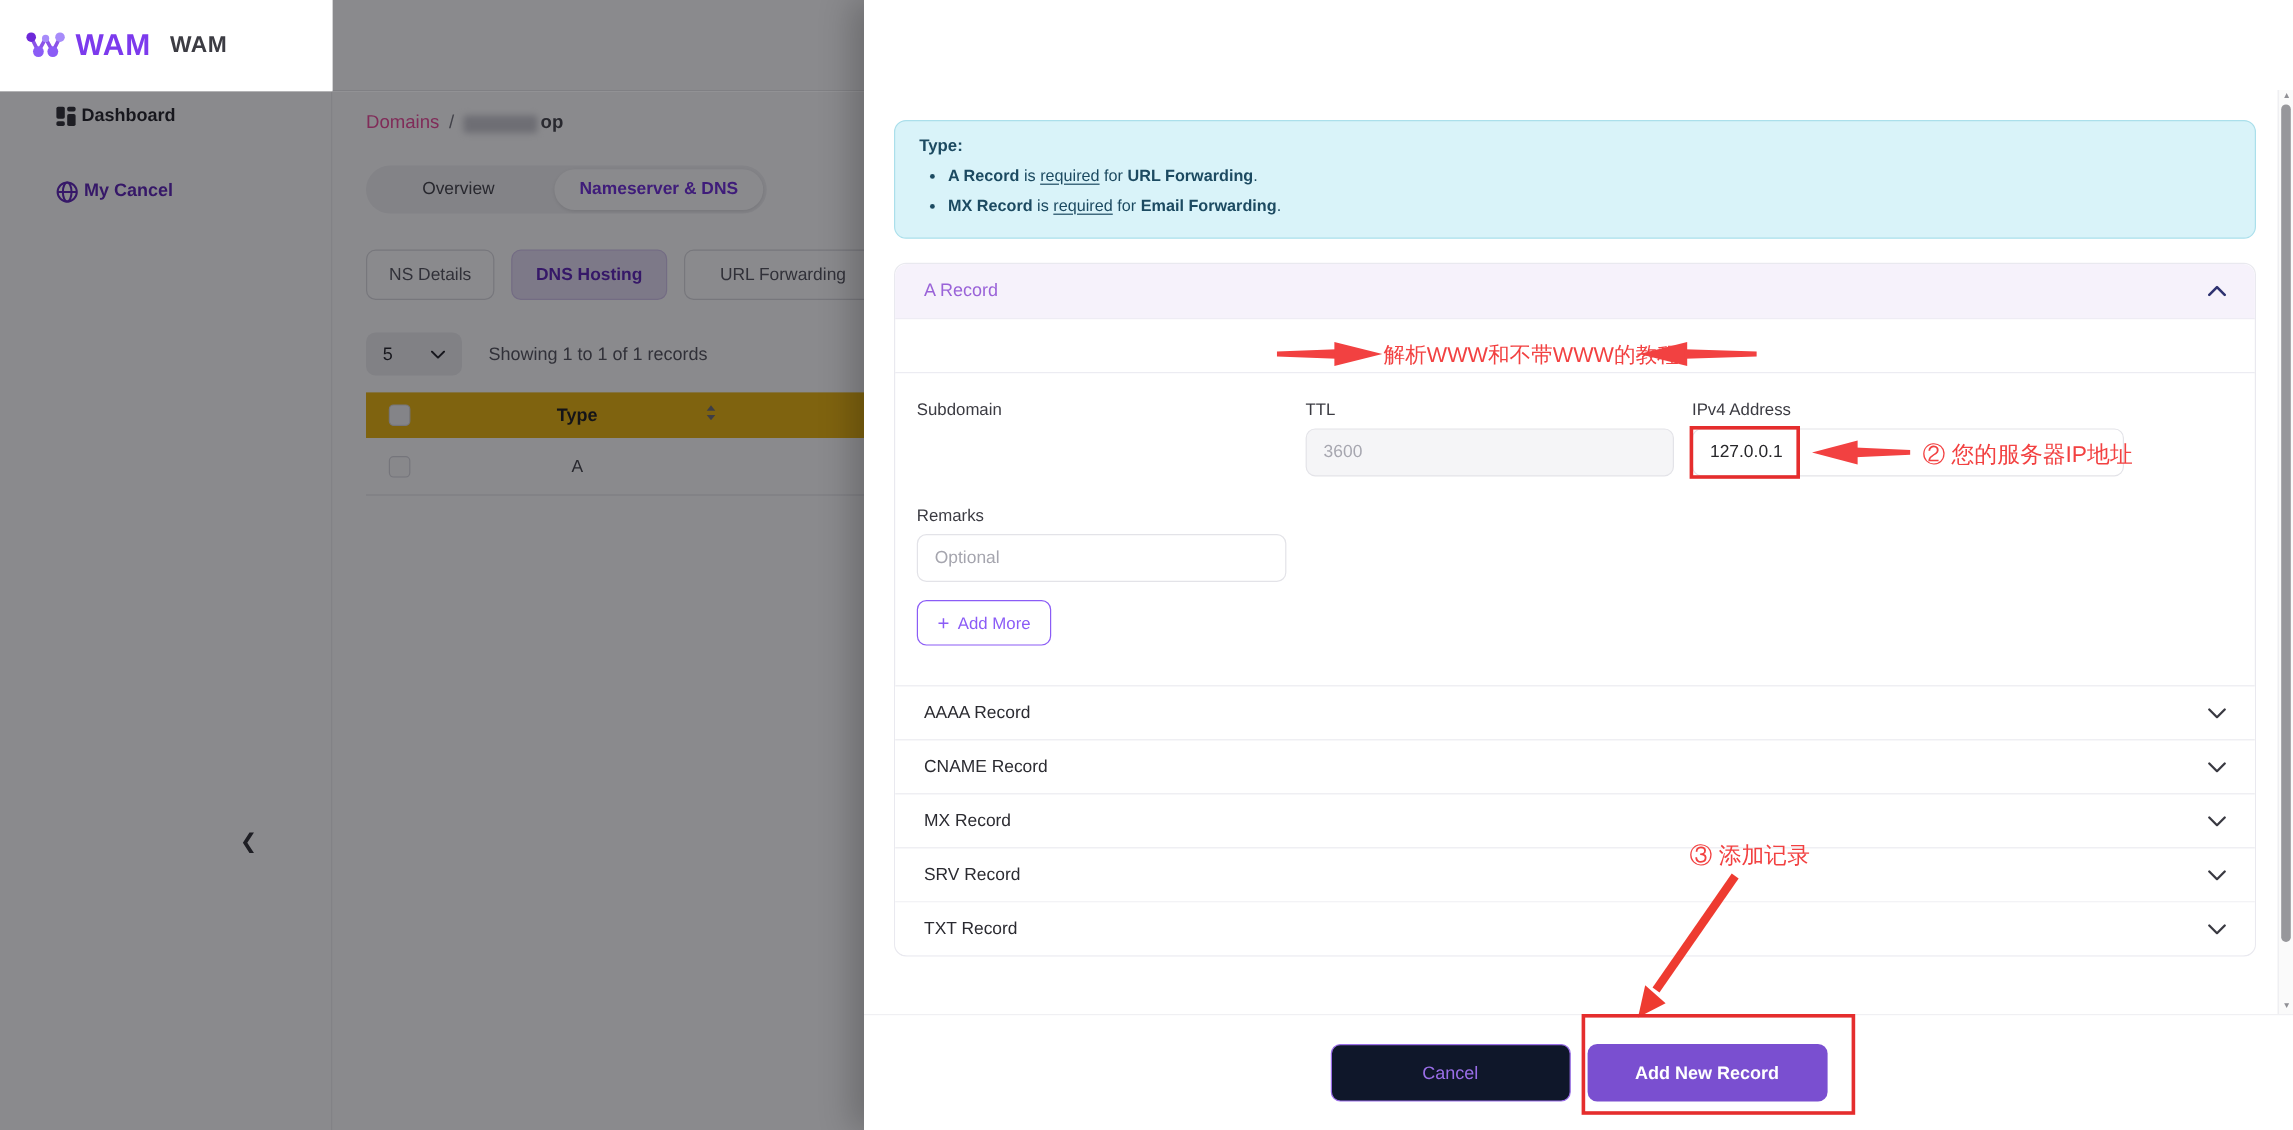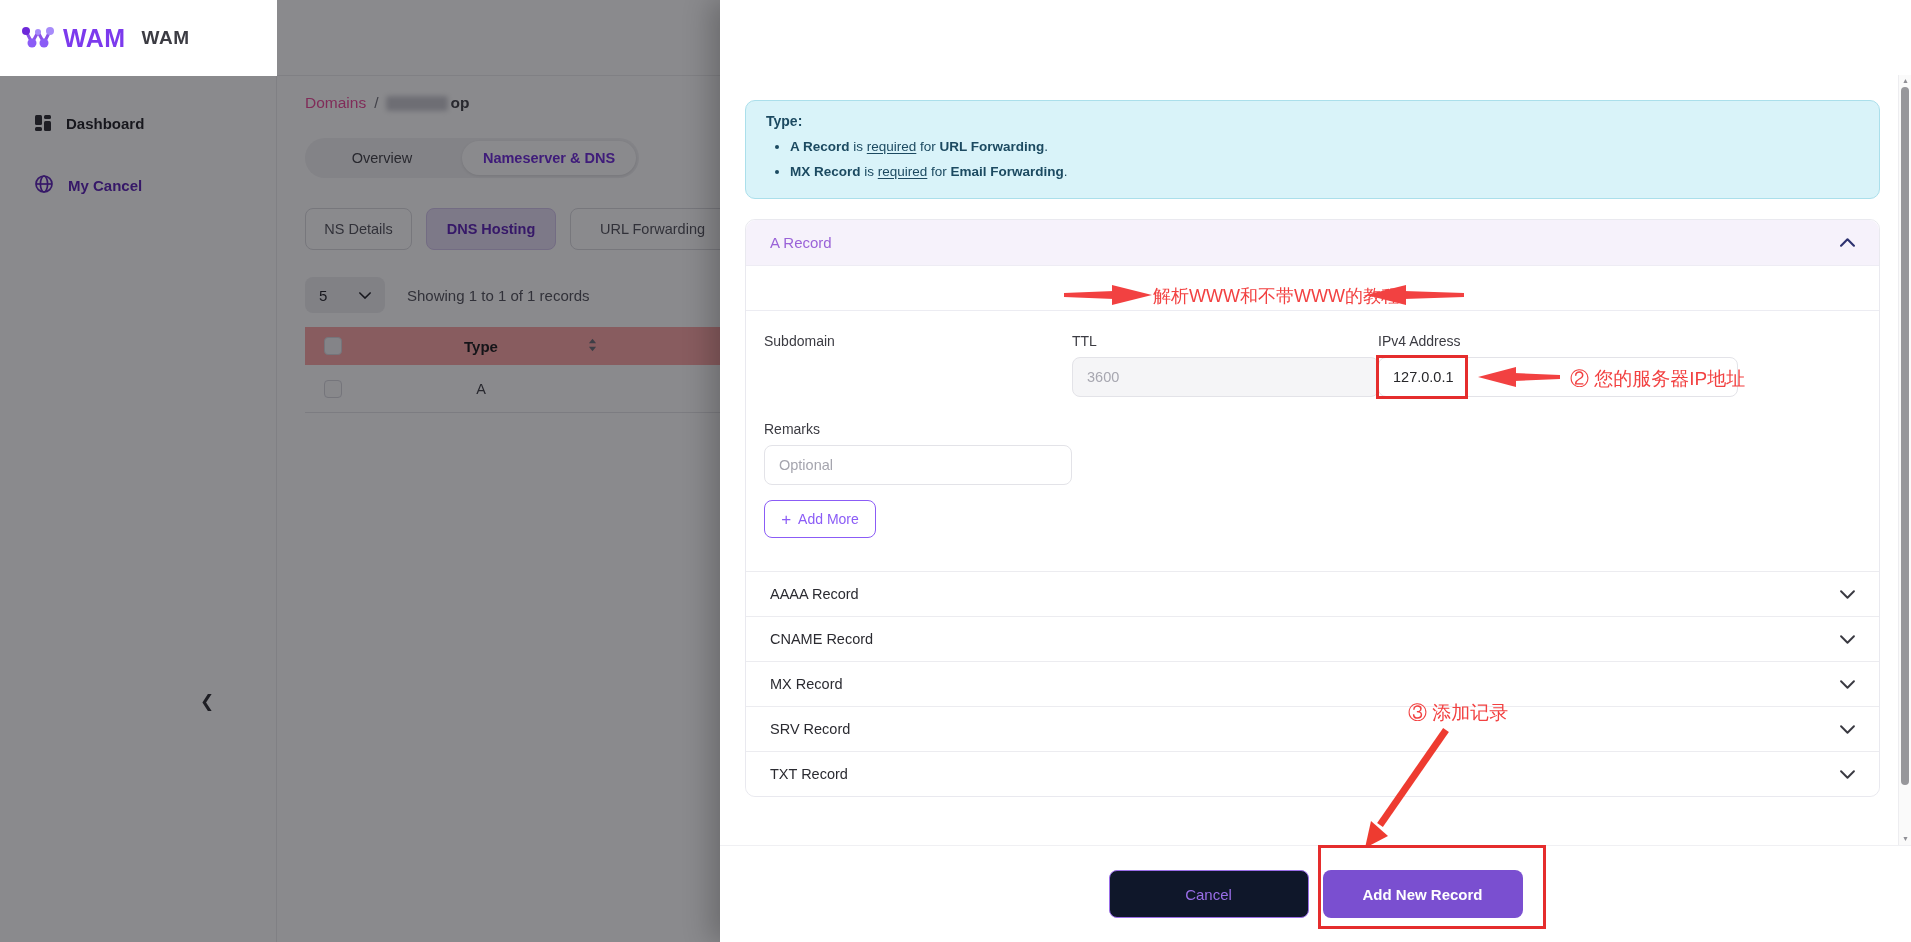--- a/index.html
+++ b/index.html
@@ -9,22 +9,22 @@
   
   #app-header { position:absolute; left:0; top:0; width:1911px; height:76px;
     background:#fff; border-bottom:1px solid #ececee; z-index:1; }
   #logo-block { position:absolute; left:0; top:0; width:277px; height:76px;
     background:#fff; display:flex; align-items:center; padding-left:20px; z-index:8; }
   .logo-text { font-size:25px; font-weight:800; color:#7c3aed; letter-spacing:.5px; margin-left:7px; }
   .app-name { font-size:19px; font-weight:700; color:#3c3c43; letter-spacing:.5px; margin-left:16px; }
 
   #sidebar { position:absolute; left:0; top:76px; width:277px; height:866px;
     background:#fff; border-right:1px solid #ececee; z-index:1; }
-  .side-item { display:flex; align-items:flex-end; gap:14px; padding-left:34px; height:44px;
-    font-size:15px; font-weight:700; color:#1f1f25; cursor:pointer; }
+  .side-item { display:flex; align-items:flex-start; gap:4px; padding-left:34px; height:44px;
+    font-size:15px; font-weight:700; color:#1f1f25; cursor:pointer;margin-left:12px; }
   .side-item.active { color:#5b21b6; }
   #collapse-btn { position:absolute; left:200px; top:615px; font-size:17px; color:#2b2b31; cursor:pointer; }
 
   #main { position:absolute; left:277px; top:76px; right:0; bottom:0; background:#fff; z-index:1; }
   #breadcrumb { position:absolute; left:28px; top:18px; font-size:15.5px; color:#71717a;
     display:flex; align-items:center; gap:8px; }
   .bc-root { color:#ec4899; font-weight:400; }
   .bc-blur { width:62px; height:15px; background:#c9c9cf; border-radius:3px; filter:blur(2.5px); }
   .bc-suffix { color:#3f3f46; font-weight:600; margin-left:-6px; }
 
@@ -40,21 +40,21 @@
   .rtab { height:42px; border-radius:8px; border:1px solid #d9d9de; background:#fff;
     display:flex; align-items:center; justify-content:center; font-size:14.5px; color:#52525b; cursor:pointer; }
   .rtab.active { background:#e6ddf6; border-color:#d2c4ec; color:#5b21b6; font-weight:600; }
 
   #pager-row { position:absolute; left:28px; top:201px; display:flex; align-items:center; gap:22px; }
   #page-size { width:80px; height:36px; background:#ededf0; border-radius:8px; display:flex;
     align-items:center; justify-content:space-between; padding:0 14px; font-size:15px; color:#1f1f25; cursor:pointer; }
   #showing-text { font-size:15px; color:#52525b; }
 
   #records-table { position:absolute; left:28px; top:251px; width:470px; }
-  .t-head { height:38px; background:#fca5a5; display:flex; align-items:center; }
+  .t-head { height:38px; background:#eab308; display:flex; align-items:center; }
   .t-row { height:48px; background:#fff; display:flex; align-items:center; border-bottom:1px solid #e4e4e8; }
   .cb-cell { width:56px; display:flex; justify-content:center; }
   .cb { width:18px; height:18px; border:1px solid #d6d6dc; border-radius:4px; background:#fbfbfc; cursor:pointer; }
   .type-cell { width:240px; position:relative; text-align:center; }
   .t-head .type-cell { font-weight:700; font-size:15px; color:#18181b; }
   .t-row .type-cell { font-size:14.5px; color:#3f3f46; }
   .sort-ic { position:absolute; right:4px; top:50%; transform:translateY(-50%); }
 
   
   .overlay { position:absolute; background:rgba(17,17,22,.49); z-index:5; }
@@ -87,21 +87,21 @@
   .acc-head.expanded { background:#f6f2fb; }
   .acc-label { font-size:14.5px; color:#2b2b31; }
   .acc-head.expanded .acc-label { color:#9a63d8; font-size:15px; }
   .acc-head.last { border-radius:0 0 10px 10px; }
 
   #a-panel { position:relative; border-top:1px solid #eeecf4; padding:0 18px; }
   #annot-row { position:relative; height:45px; border-bottom:1px solid #ececf2; margin:0 -18px; }
   #annot-tutorial { position:absolute; left:407px; top:18px; font-size:18px; font-weight:500; color:#f24141; white-space:nowrap; }
   .h-arrow { position:absolute; }
 
-  .form-row { display:flex; margin-top:22px; }
+  .form-row { display:flex; gap:16px; margin-top:22px; }
   .field { position:relative; }
   .f-label { font-size:14px; color:#3b3b42; margin-bottom:8px; }
   .f-input { height:40px; border:1px solid #e3e3e8; border-radius:8px; padding:0 14px;
     font-size:14.5px; color:#27272a; width:100%; background:#fff; outline:none;
     font-family:"Liberation Sans", sans-serif; }
   .f-input::placeholder { color:#a5a5ae; }
   .f-input.disabled { background:#f5f5f7; color:#a7a7b0; }
   .w-sub { width:308px; } .w-ttl { width:307px; } .w-ip { width:360px; margin-left:-1px; }
   .red-box { position:absolute; border:3px solid #e52d2d; z-index:3; pointer-events:none; }
   .annot-text { position:absolute; color:#f24141; white-space:nowrap; z-index:3; font-weight:500; }

